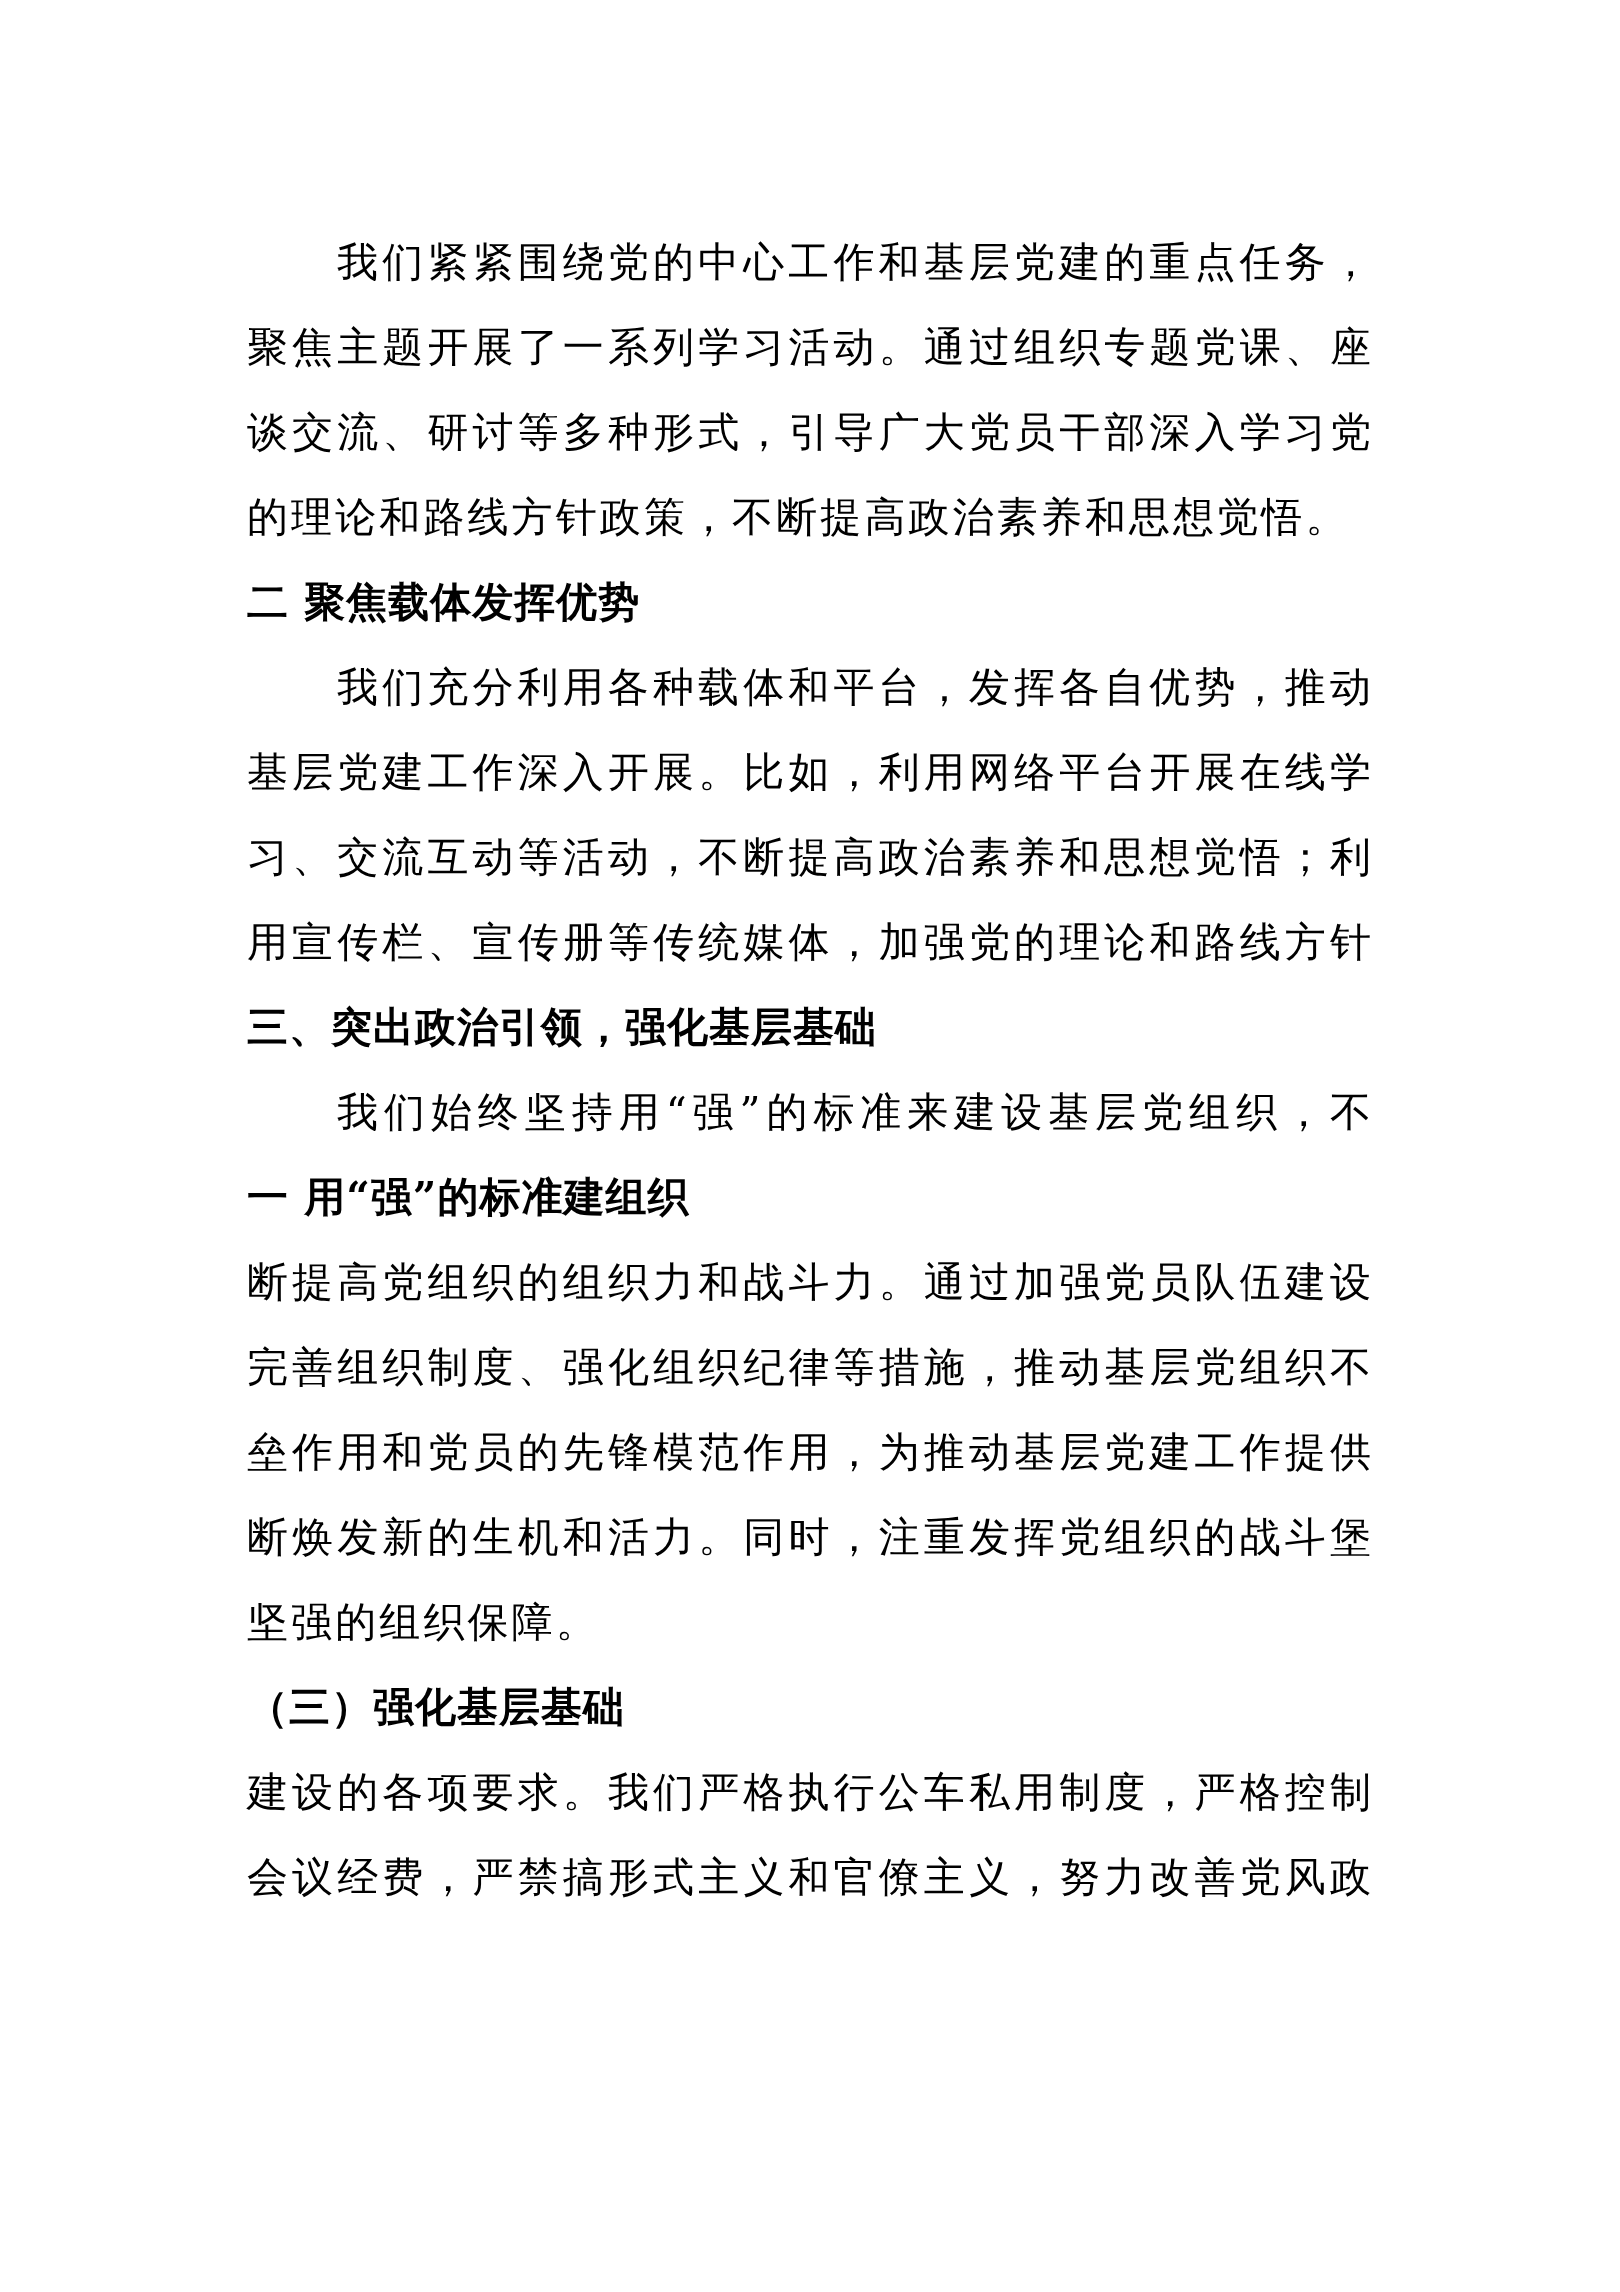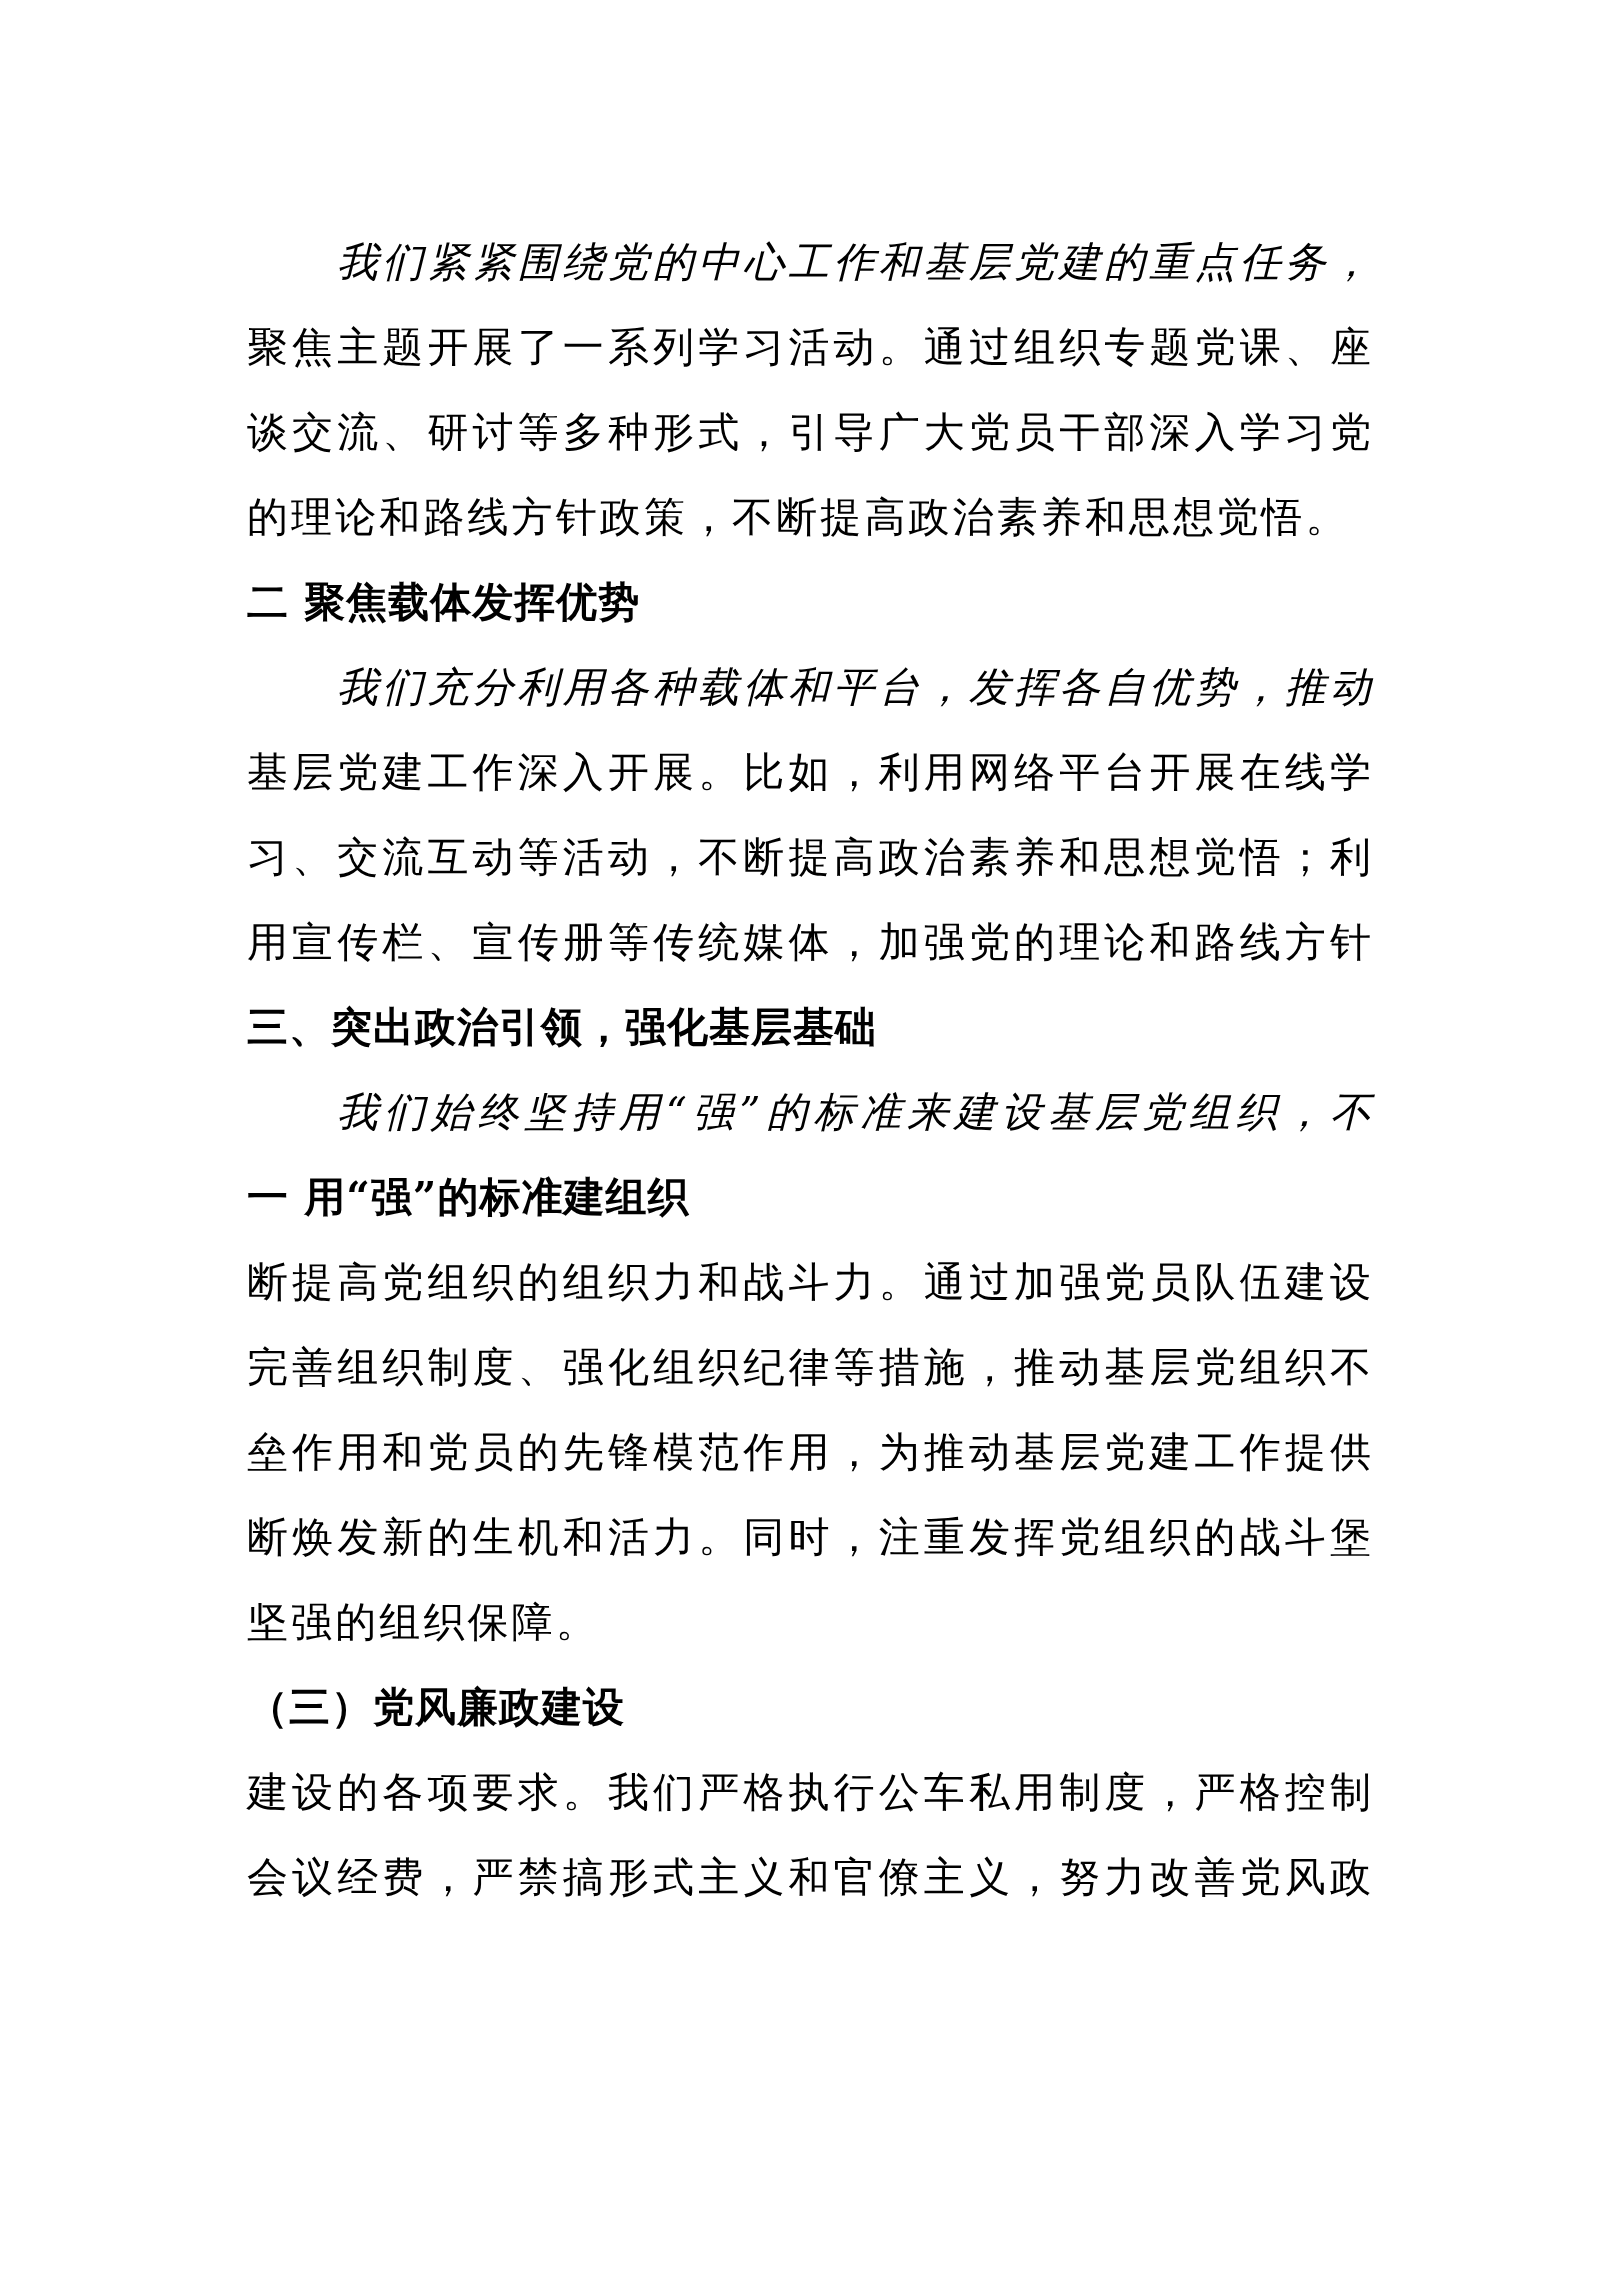--- a/index.html
+++ b/index.html
@@ -22,21 +22,21 @@
       width: 1127px;
     }
     .line {
       height: 85px;
       line-height: 85px;
       font-size: 41px;
       white-space: nowrap;
       letter-spacing: 3.1px;
       overflow: visible;
     }
-    .line.indent { padding-left: 90px; font-style: italic; }
+    .line.indent { padding-left: 90px; }
     .line.justify {
       text-align: justify;
       text-align-last: justify;
       white-space: normal;
     }
     .line.heading { letter-spacing: 1px; font-weight: bold; }
   </style>
 </head>
 <body>
 
@@ -51,17 +51,17 @@
   <div class="line justify">习、交流互动等活动，不断提高政治素养和思想觉悟；利</div>
   <div class="line justify">用宣传栏、宣传册等传统媒体，加强党的理论和路线方针</div>
   <div class="line heading">三、突出政治引领，强化基层基础</div>
   <div class="line indent justify">我们始终坚持用“强”的标准来建设基层党组织，不</div>
   <div class="line heading">一 用“强”的标准建组织</div>
   <div class="line justify">断提高党组织的组织力和战斗力。通过加强党员队伍建设</div>
   <div class="line justify">完善组织制度、强化组织纪律等措施，推动基层党组织不</div>
   <div class="line justify">垒作用和党员的先锋模范作用，为推动基层党建工作提供</div>
   <div class="line justify">断焕发新的生机和活力。同时，注重发挥党组织的战斗堡</div>
   <div class="line">坚强的组织保障。</div>
-  <div class="line heading">（三）党风廉政建设</div>
+  <div class="line heading">（三）强化基层基础</div>
   <div class="line justify">建设的各项要求。我们严格执行公车私用制度，严格控制</div>
   <div class="line justify">会议经费，严禁搞形式主义和官僚主义，努力改善党风政</div>
 </div>
 
 
 </body></html>

